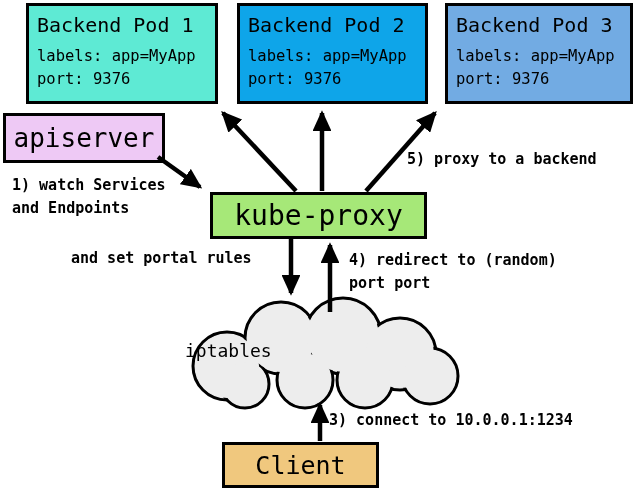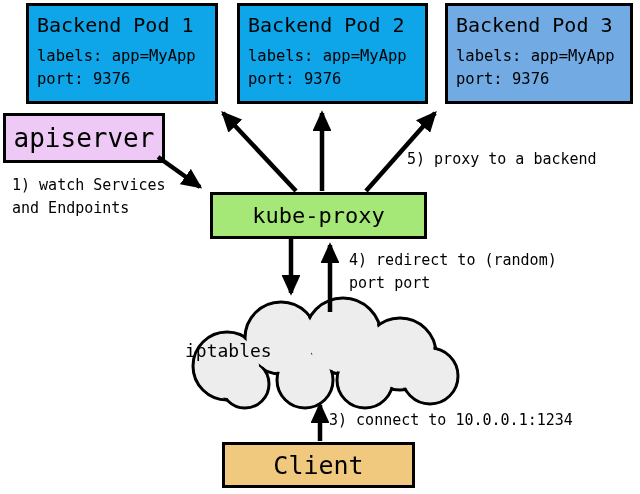--- a/index.html
+++ b/index.html
@@ -22,25 +22,25 @@
     padding:5px 8px 0 8px;
   }
   .pod-title{font-size:20px;line-height:28px;white-space:nowrap;}
   .pod-line{font-size:15.5px;line-height:23px;white-space:nowrap;}
   .pod-line.first{margin-top:6px;}
   .label-node{
     display:flex;align-items:center;justify-content:center;
     white-space:nowrap;
   }
   #apiserver{left:3px;top:113px;width:162px;height:50px;font-size:26px;}
-  #kubeproxy{left:210px;top:192px;width:217px;height:47px;font-size:22px;}
-  #client{left:222px;top:442px;width:193px;height:46px;font-size:25px;}
+  #kubeproxy{left:210px;top:192px;width:217px;height:47px;font-size:28px;}
+  #client{left:222px;top:442px;width:157px;height:46px;font-size:25px;}
   .step{
     position:absolute;
-    font-weight:400;
+    font-weight:700;
     font-size:15px;
     line-height:23px;
     white-space:nowrap;
   }
   #step1{left:12px;top:174px;}
   #step2{left:71px;top:247px;}
   #step3{left:329px;top:409px;text-align:center;}
   #step4{left:349px;top:249px;}
   #step5{left:407px;top:148px;}
   #cloud-wrap{position:absolute;left:185px;top:296px;width:285px;height:115px;}
@@ -50,21 +50,21 @@
   }
   svg{display:block;}
   .arrow-layer{position:absolute;left:0;top:0;pointer-events:none;}
   .arrow{stroke:#000;stroke-width:4.5;}
 </style>
 </head>
 <body>
 
 <div class="canvas">
 
-  <div class="node pod" id="pod1" style="left: 26px; width: 192px; background-color: #0ea5e9;">
+  <div class="node pod" id="pod1" style="left: 26px; width: 192px; background-color: #5eead4;">
     <div class="pod-title">Backend Pod 1</div>
     <div class="pod-line first">labels: app=MyApp</div>
     <div class="pod-line">port: 9376</div>
   </div>
 
   <div class="node pod" id="pod2" style="left: 237px; width: 191px; background-color: #0ea5e9;">
     <div class="pod-title">Backend Pod 2</div>
     <div class="pod-line first">labels: app=MyApp</div>
     <div class="pod-line">port: 9376</div>
   </div>
@@ -111,20 +111,21 @@
 
   <div class="node label-node" id="client" style="background-color: rgb(240, 200, 126);">
     <span>Client</span>
   </div>
 
   <div class="step" id="step1">
     <div>1) watch Services</div>
     <div>and Endpoints</div>
   </div>
   <div class="step" id="step2">
+    <div>and set portal rules</div>
   </div>
   <div class="step" id="step3">3) connect to 10.0.0.1:1234</div>
   <div class="step" id="step4">
     <div>4) redirect to (random)</div>
     <div>port port</div>
   </div>
   <div class="step" id="step5">5) proxy to a backend</div>
 
   <svg class="arrow-layer" width="640" height="494" viewBox="0 0 640 494">
     <defs>

